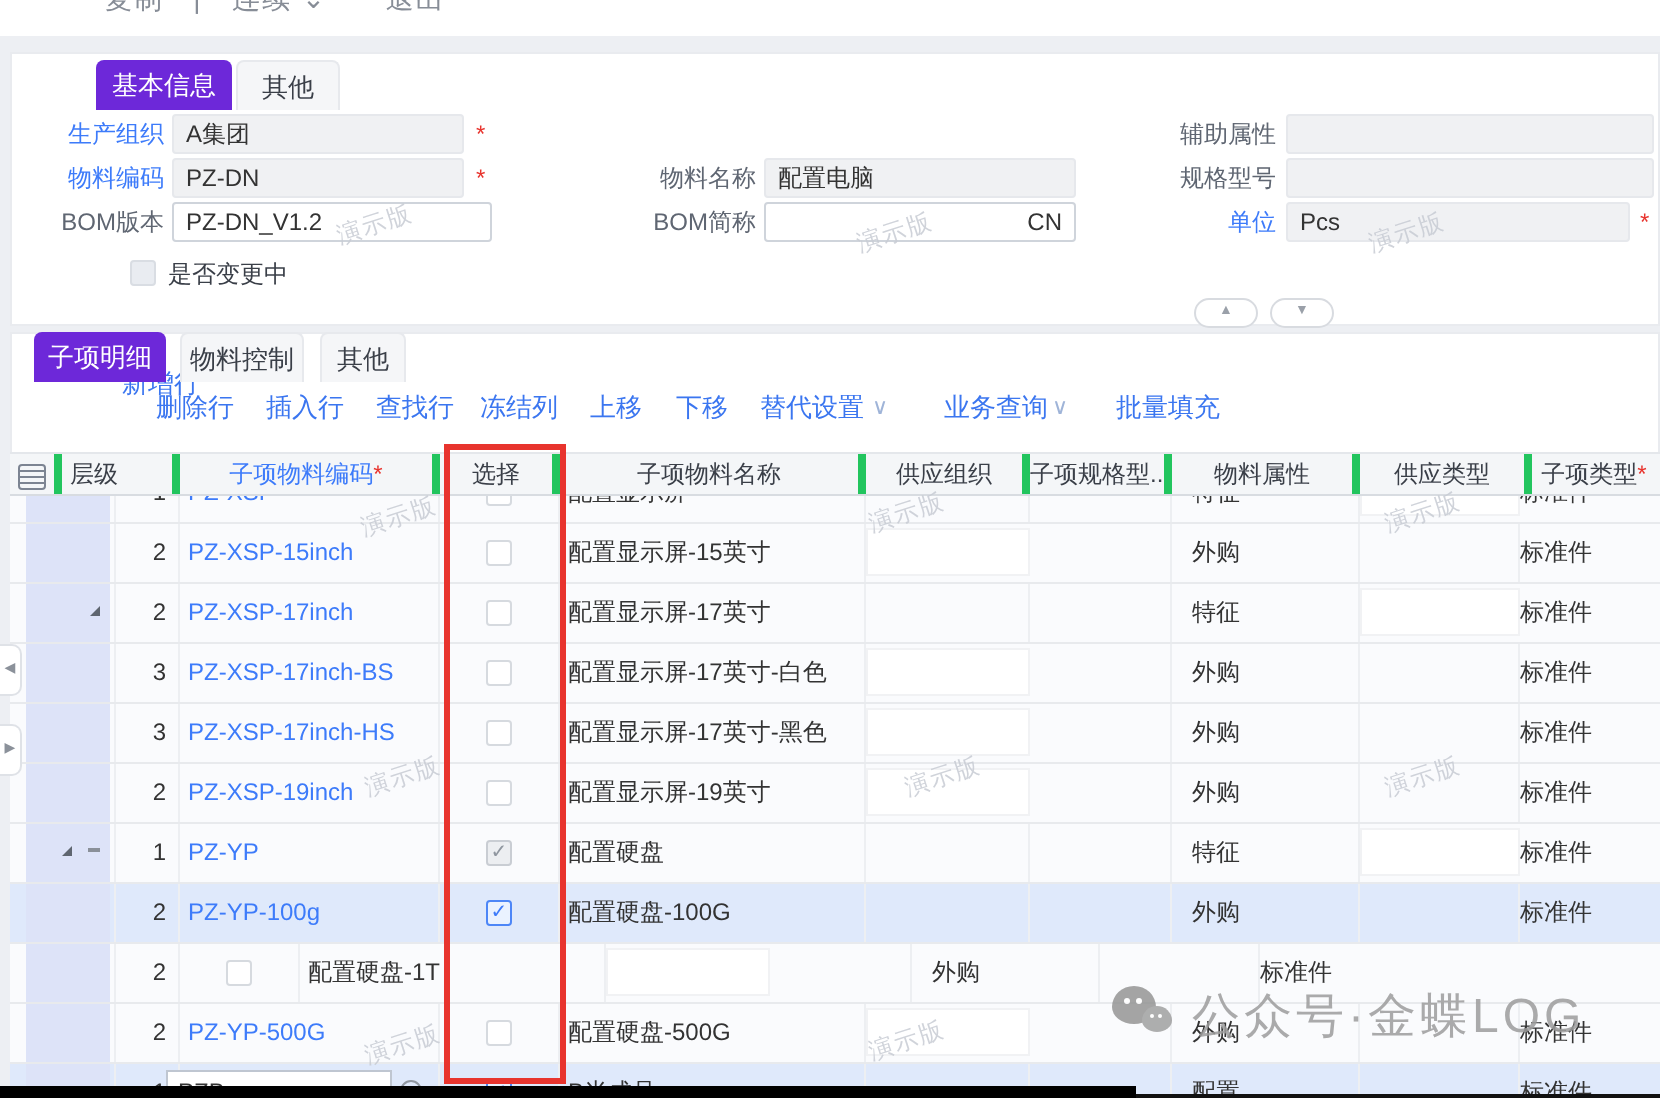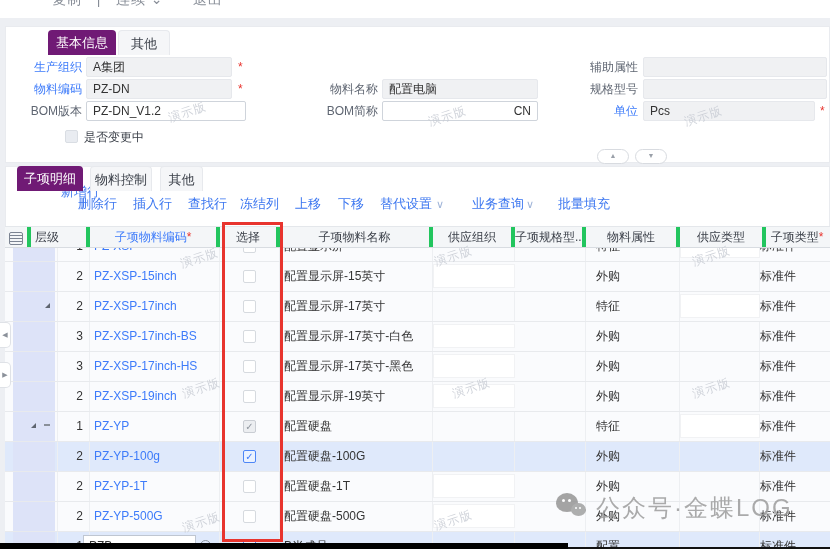--- a/index.html
+++ b/index.html
@@ -8,21 +8,21 @@
   .abs{position:absolute;}
   
   .win-toolbar{left:0;top:0;width:830px;height:18px;background:#fff;overflow:hidden;z-index:2;}
   .win-toolbar span{position:absolute;left:52px;top:-9px;font-size:14px;color:#878d97;letter-spacing:1px;white-space:pre;}
   
   .panel{background:#fff;border:1px solid #e9ebef;box-sizing:border-box;}
   .panel-top{left:5px;top:26px;width:825px;height:137px;}
   .panel-bottom{left:5px;top:166px;width:825px;height:383px;}
   
   .tab{height:25px;line-height:25px;text-align:center;font-size:13px;border-radius:4px 4px 0 0;box-sizing:border-box;cursor:pointer;z-index:3;}
-  .tab.active{background:#701a75;color:#fff;}
+  .tab.active{background:#6d28d9;color:#fff;}
   .tab.plain{background:#f5f6f8;color:#3a3f48;border:1px solid #e7e9ed;border-bottom:none;}
   
   .flabel{width:70px;text-align:right;font-size:12px;color:#5f6672;line-height:20px;white-space:nowrap;}
   .flabel.blue{color:#3d7bfa;}
   .finput{height:20px;line-height:18px;font-size:12px;padding:0 6px;box-sizing:border-box;border-radius:2px;}
   .finput.gray{background:#f0f1f3;border:1px solid #e6e8ec;color:#333;}
   .finput.white{background:#fff;border:1px solid #cfd4db;color:#333;}
   .star{color:#e8342e;font-size:12px;line-height:20px;}
   .suffix-right{float:right;color:#333;}
   .cbx{width:13px;height:13px;background:#e9ecf1;border:1px solid #d9dde3;border-radius:2px;box-sizing:border-box;}
@@ -270,21 +270,20 @@
   <span class="cell c-name">配置硬盘-100G</span>
   <span class="cell c-org"></span>
   <span class="cell c-spec"></span>
   <span class="cell c-attr">外购</span>
   <span class="cell c-supply"></span>
   <span class="cell c-type">标准件</span>
 </div>
 <div class="trow" style="top:472px;">
   <span class="cell c-exp"></span>
   <span class="cell c-level">2</span>
-  <span class="cell c-code">PZ-YP-1T</span>
   <span class="cell c-select">
       <span class="cb cb-unchecked"></span>
     </span>
   <span class="cell c-name">配置硬盘-1T</span>
   <span class="cell c-org white-cell"></span>
   <span class="cell c-spec"></span>
   <span class="cell c-attr">外购</span>
   <span class="cell c-supply"></span>
   <span class="cell c-type">标准件</span>
 </div>

